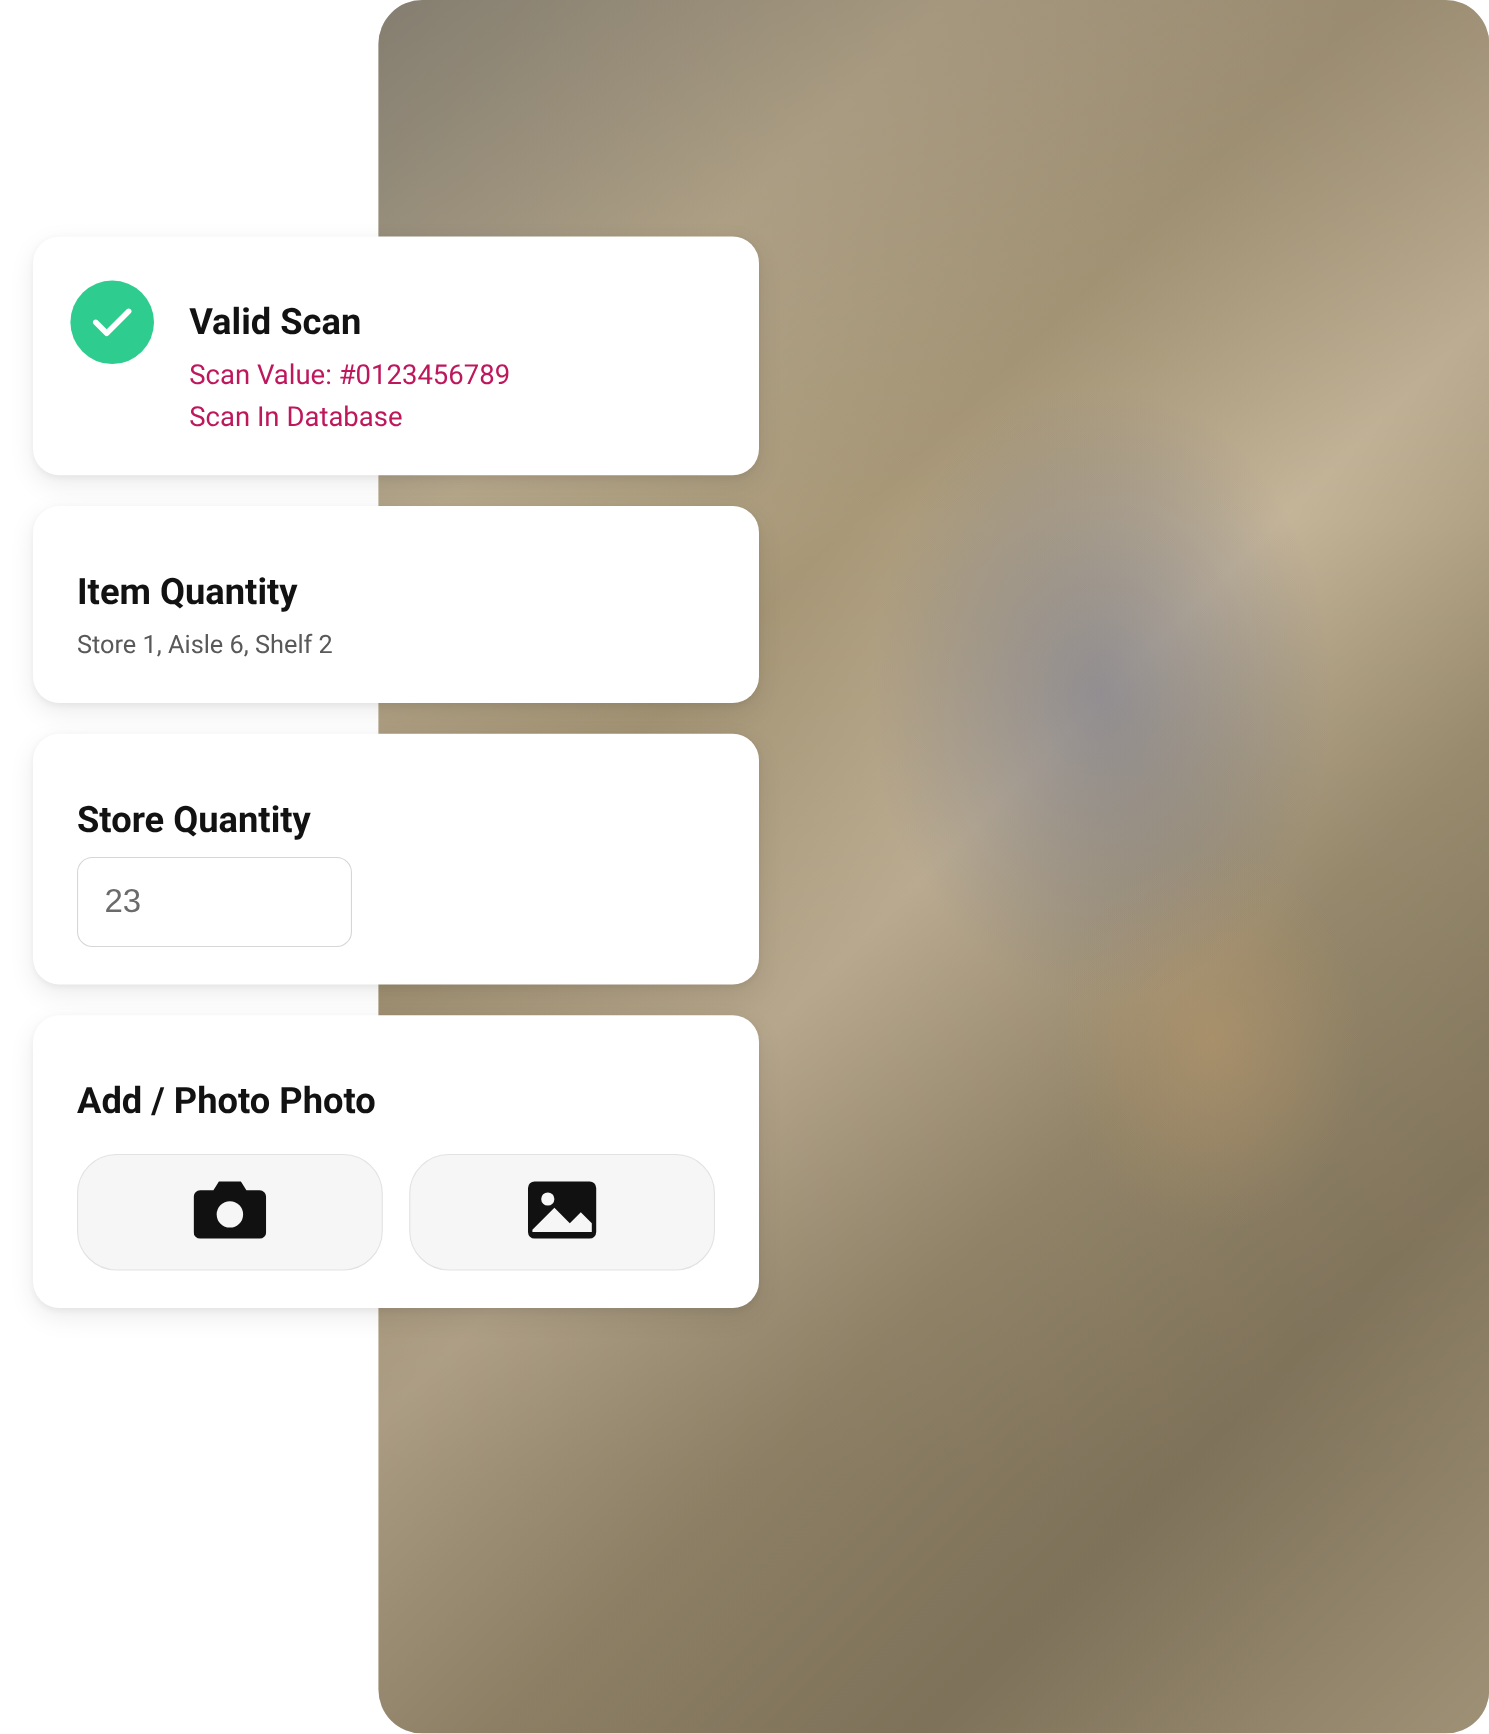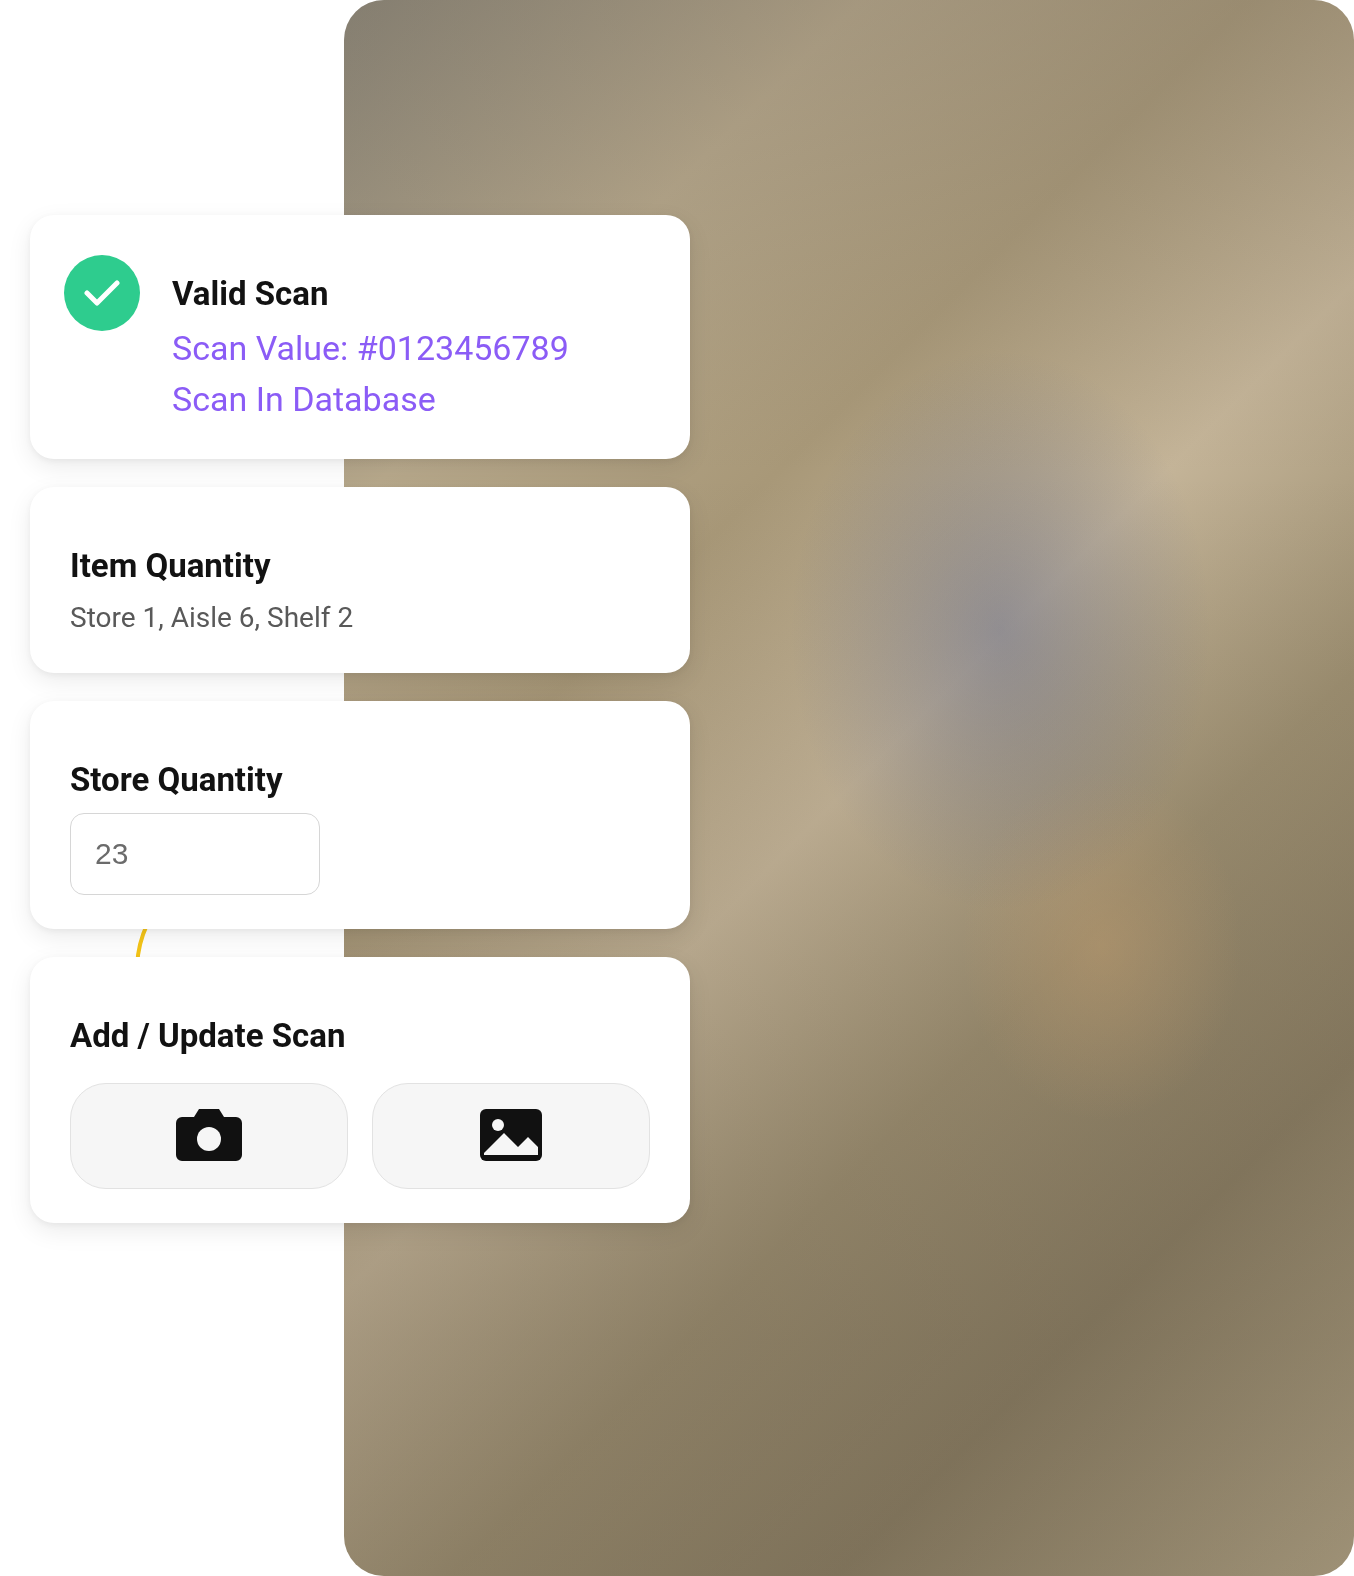--- a/index.html
+++ b/index.html
@@ -78,26 +78,26 @@
     }
     .scan-text { flex: 1; }
     .card-title {
       font-size: 33px;
       font-weight: 700;
       color: #121212;
       margin-bottom: 10px;
       margin-top: 25px;
     }
     .card-sub {
-      font-size: 34px;
-      color: #8b5cf6;
+      font-size: 25px;
+      color: #be185d;
       line-height: 1.5;
     }
     .location-card .card-title { margin-bottom: 12px; }
-    .location-card .card-sub { color: #595959; font-size: 28px; }
+    .location-card .card-sub { color: #595959; font-size: 23px; }
     .qty-input {
       margin-top: 4px;
       width: 250px;
       height: 82px;
       border: 1.5px solid #d6d6d6;
       border-radius: 14px;
       padding: 0 24px;
       font-size: 30px;
       color: #6b6b6b;
       background: #fff;
@@ -145,21 +145,21 @@
     <div class="card-title">Item Quantity</div>
     <div class="card-sub">Store 1, Aisle 6, Shelf 2</div>
   </div>
 
   <div class="card quantity-card">
     <div class="card-title">Store Quantity</div>
     <input class="qty-input" type="text" value="23" style="">
   </div>
 
   <div class="card photo-card">
-    <div class="card-title">Add / Update Scan</div>
+    <div class="card-title">Add / Photo Photo</div>
     <div class="photo-buttons">
       <button class="photo-btn">
         <span>
           <svg width="66" height="56" viewBox="0 0 66 56" fill="#111">
             <path d="M23 2 h20 l5 8 h12 a6 6 0 0 1 6 6 v32 a6 6 0 0 1 -6 6 H6 a6 6 0 0 1 -6 -6 V16 a6 6 0 0 1 6 -6 h12 z"></path>
             <circle cx="33" cy="32" r="12" fill="#f6f6f6"></circle>
             <circle cx="33" cy="32" r="12" fill="none" stroke="#111" stroke-width="0"></circle>
           </svg>
         </span>
       </button>

